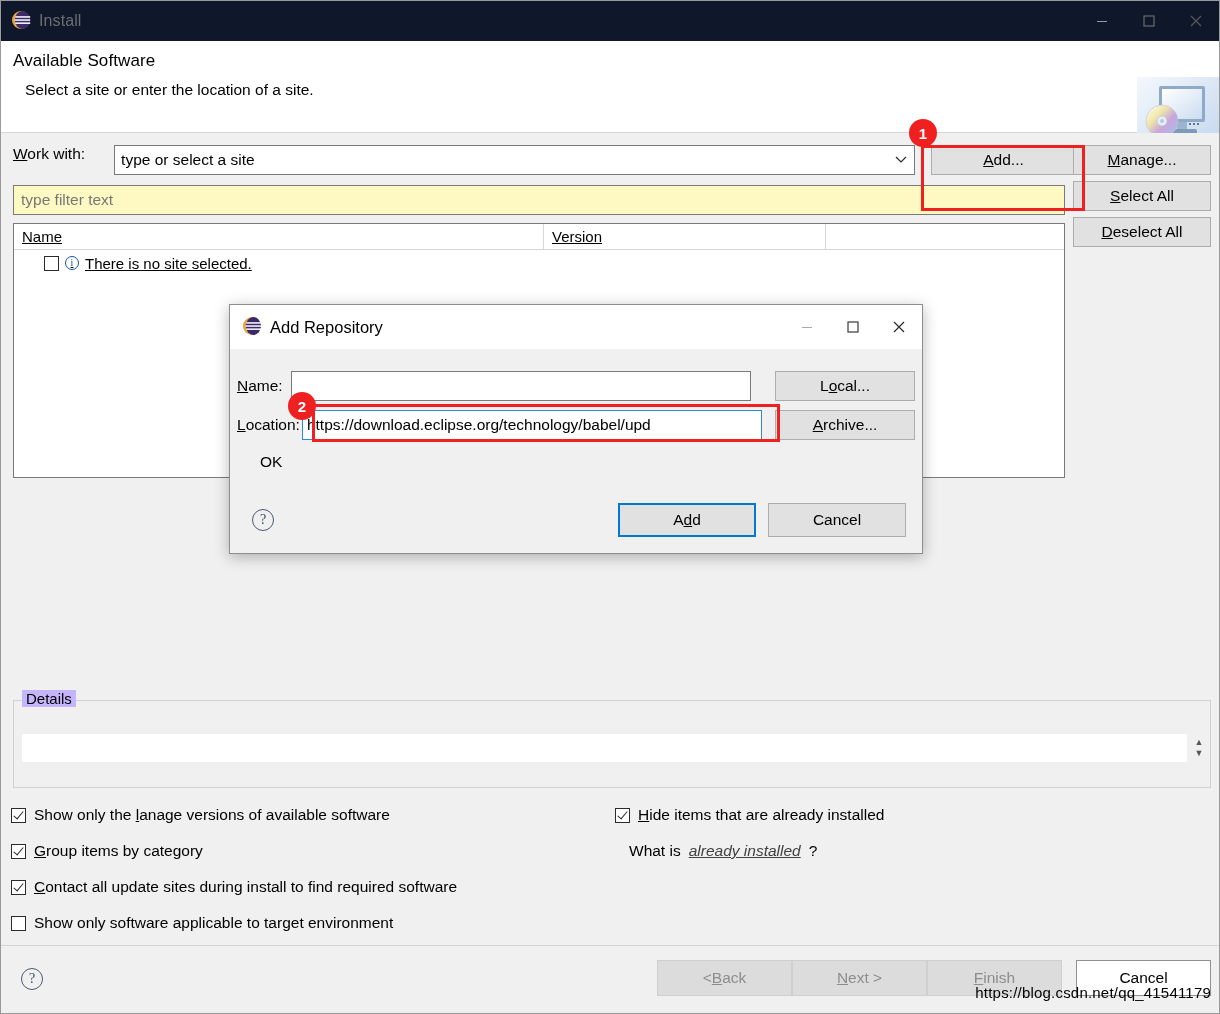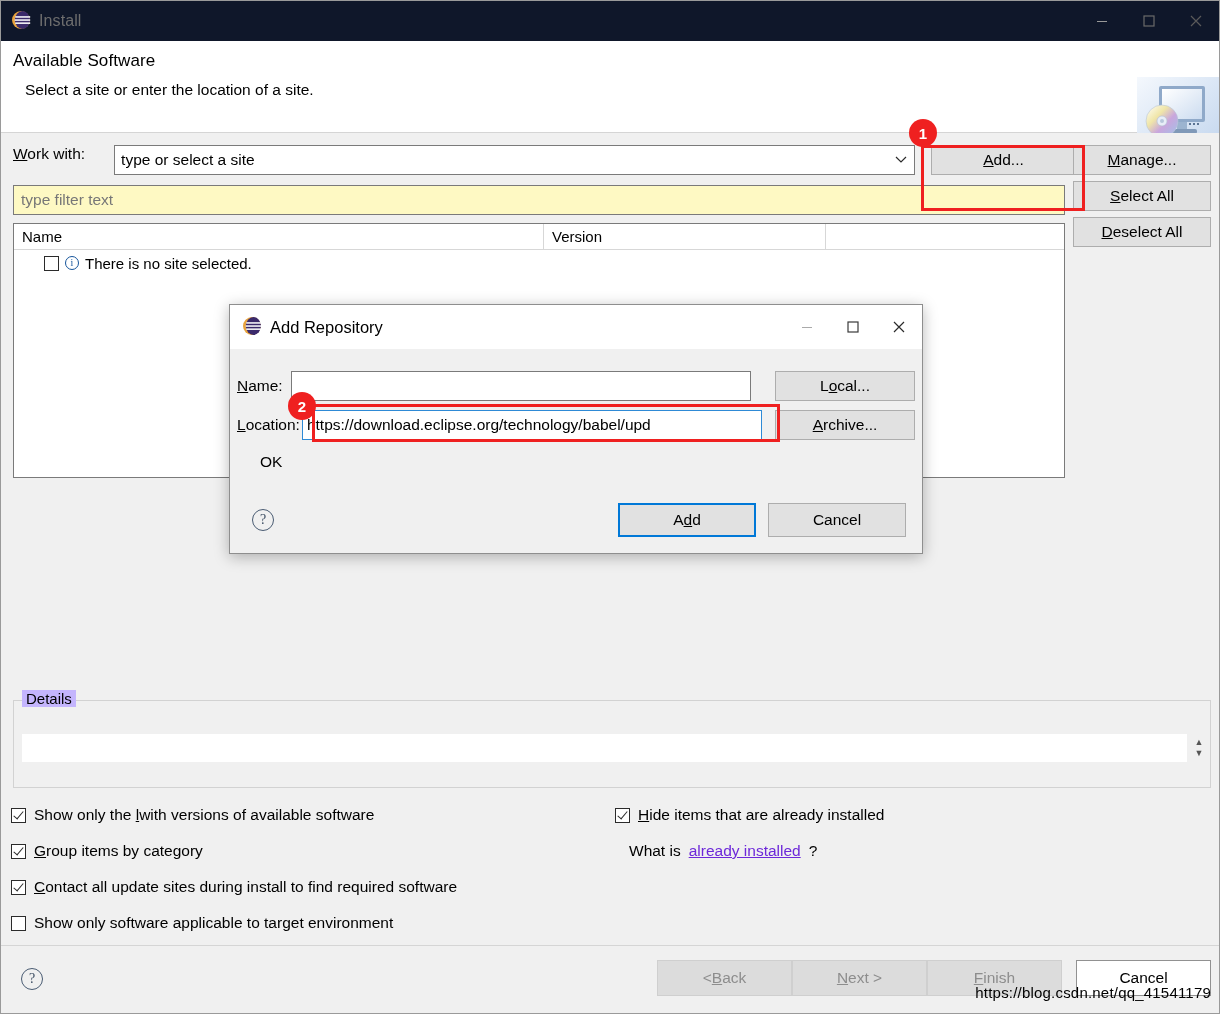--- a/index.html
+++ b/index.html
@@ -134,20 +134,21 @@
   }
 
   
   .table {
     margin: 8px 154px 0 12px;
     background: #fff;
     border: 1px solid #7a7a7a;
     height: 255px;
     position: relative;
     overflow: hidden;
+    text-decoration: underline;
   }
   .thead {
     display: flex;
     height: 26px;
     border-bottom: 1px solid #d7d7d7;
     align-items: center;
   }
   .th {
     font-size: 15px;
     padding-left: 8px;
@@ -203,21 +204,21 @@
     position: absolute; right: 4px; top: 32px;
     width: 14px; height: 30px;
     display: flex; flex-direction: column; justify-content: center; align-items: center;
     color: #555; font-size: 9px; line-height: 11px;
   }
 
   
   .opts { position: absolute; left: 10px; top: 664px; }
   .opt { display: flex; align-items: center; gap: 8px; height: 36px; font-size: 15.5px; }
   .opts-right { position: absolute; left: 614px; top: 664px; }
-  .link { color: #6d28d9; text-decoration: underline; }
+  .link { color: #404040; text-decoration: underline; font-style: italic; }
 
   
   .bottom {
     position: absolute; left: 0; right: 0; bottom: 0;
     height: 68px;
     background: #f0f0f0;
     border-top: 1px solid #d5d5d5;
   }
   .help-circ {
     width: 22px; height: 22px; border-radius: 50%;
@@ -439,21 +440,21 @@
       <div class="details-field"></div>
       <div class="spinner">
         <span>▲</span>
         <span>▼</span>
       </div>
     </div>
 
     <div class="opts">
       <div class="opt">
         <span class="cbx checked"></span>
-        <span><span>Show only the </span><span class="mn">l</span><span>with versions of available software</span></span>
+        <span><span>Show only the </span><span class="mn">l</span><span>anage versions of available software</span></span>
       </div>
       <div class="opt">
         <span class="cbx checked"></span>
         <span><span></span><span class="mn">G</span><span>roup items by category</span></span>
       </div>
       <div class="opt">
         <span class="cbx checked"></span>
         <span><span></span><span class="mn">C</span><span>ontact all update sites during install to find required software</span></span>
       </div>
       <div class="opt">

